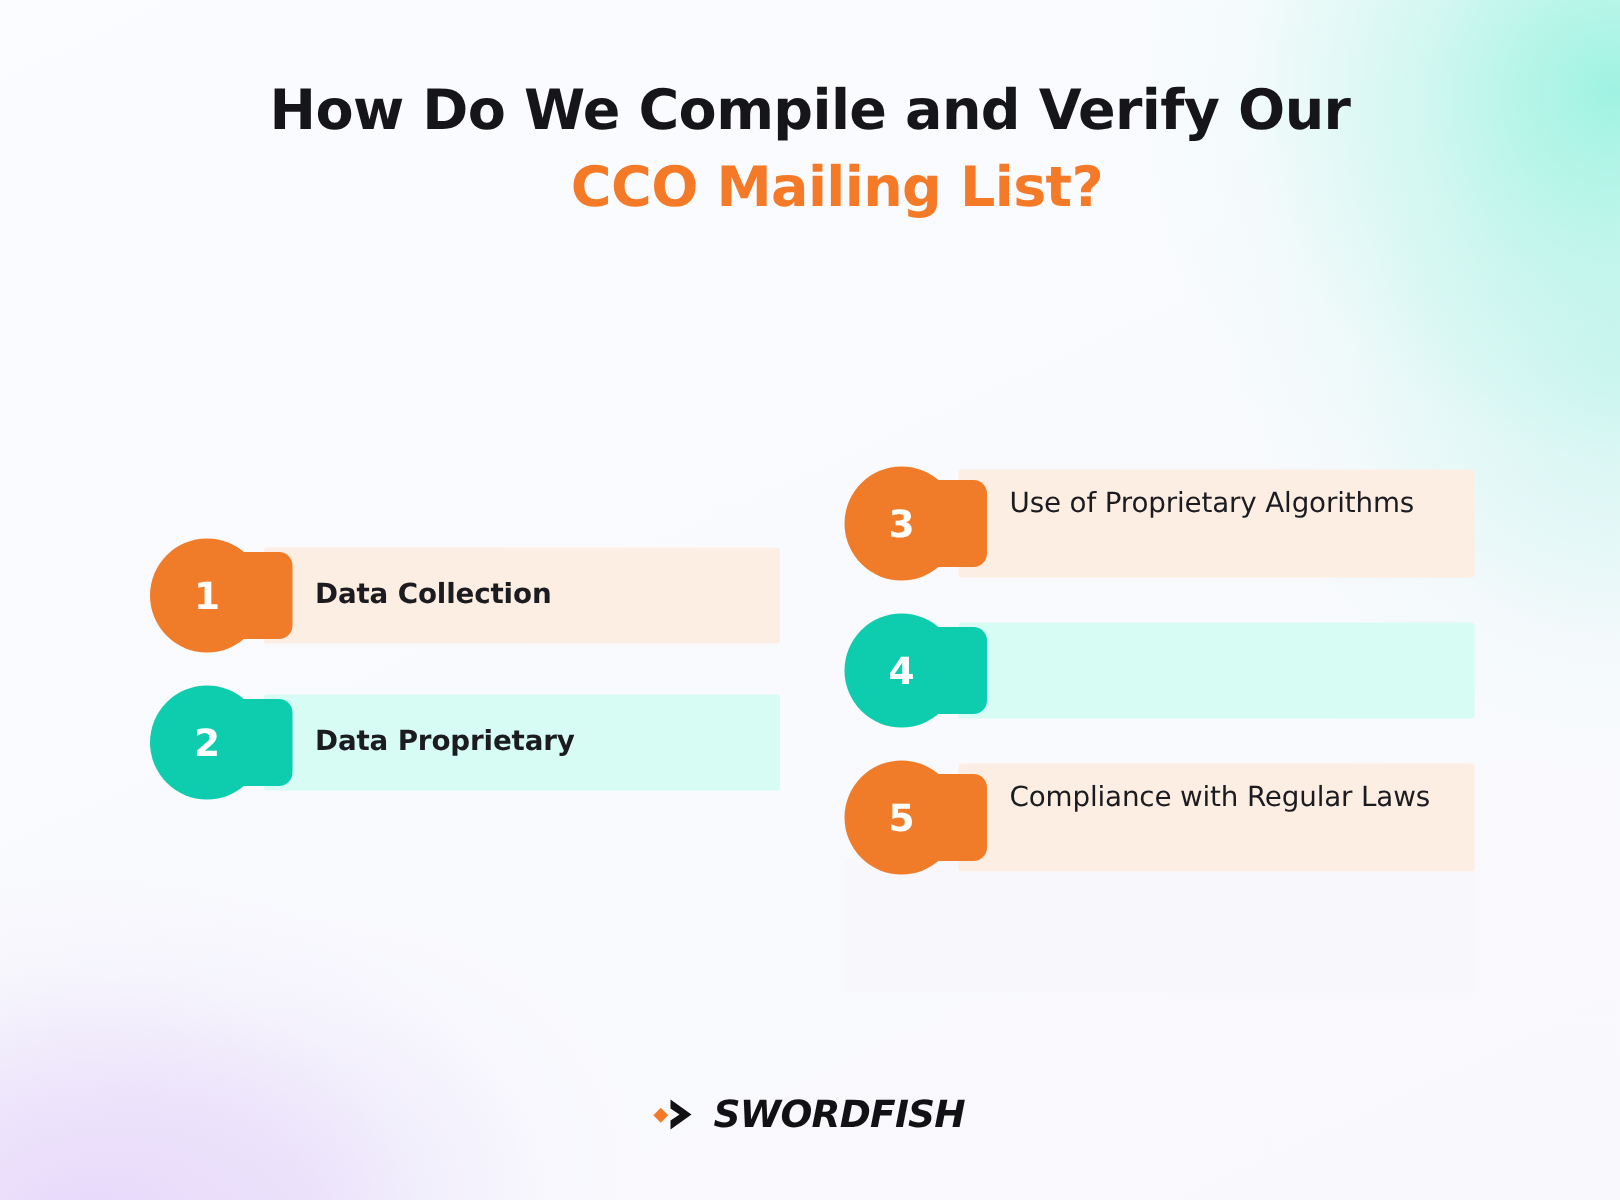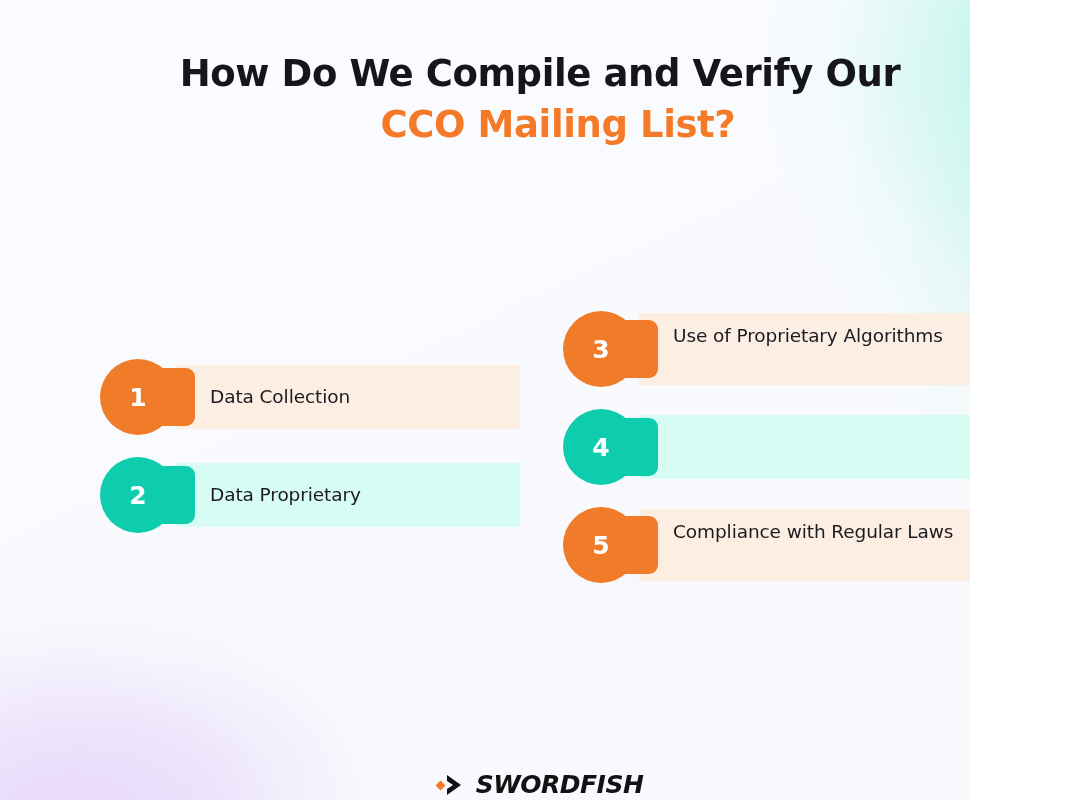--- a/index.html
+++ b/index.html
@@ -8,21 +8,21 @@
   }
   body {
     width: 1080px;
     height: 800px;
     font-family: "Liberation Sans", sans-serif;
     overflow: hidden;
   }
 
   #canvas {
     position: relative;
-    width: 970px;
+    width: 1080px;
     height: 800px;
     background:
       radial-gradient(circle 420px at 1075px 60px, #9ff3e2 0%, rgba(183,245,232,0.55) 32%, rgba(225,250,246,0.25) 58%, rgba(248,249,253,0) 78%),
       radial-gradient(circle 330px at 1080px 250px, rgba(168,240,228,0.55) 0%, rgba(222,249,245,0.2) 55%, rgba(248,249,253,0) 80%),
       radial-gradient(ellipse 360px 300px at 60px 830px, #e6d6fb 0%, rgba(232,219,250,0.65) 35%, rgba(240,236,252,0.3) 62%, rgba(249,250,253,0) 85%),
       radial-gradient(ellipse 300px 240px at 200px 790px, rgba(227,214,250,0.5) 0%, rgba(243,240,253,0.2) 55%, rgba(250,250,253,0) 82%),
       linear-gradient(155deg, #fbfcff 0%, #f9fafd 45%, #f9f9fd 100%);
     overflow: hidden;
   }
 
@@ -133,32 +133,32 @@
     font-family: "DejaVu Sans", sans-serif;
     font-weight: 400;
     font-size: 18.5px;
     line-height: 26px;
     letter-spacing: -0.1px;
   }
 
   
   .step.h1 { height: 76px; }
   .step.h1 .step-bar { height: 64px; top: 6px; }
-  .step.h1 .step-label { top: 25px; }
+  .step.h1 .step-label { top: 25px; font-weight: bold; }
 
   
   .step.h2 { height: 76px; }
   .step.h2 .step-bar { height: 72px; top: 2px; }
   .step.h2 .step-label { top: 12px; }
 
   
   .logo {
     position: absolute;
     left: 0;
-    top: 770px;
+    top: 728px;
     width: 1080px;
     display: flex;
     align-items: center;
     justify-content: center;
     gap: 9px;
   }
   .logo-mark {
     position: relative;
     width: 30px;
     height: 26px;

